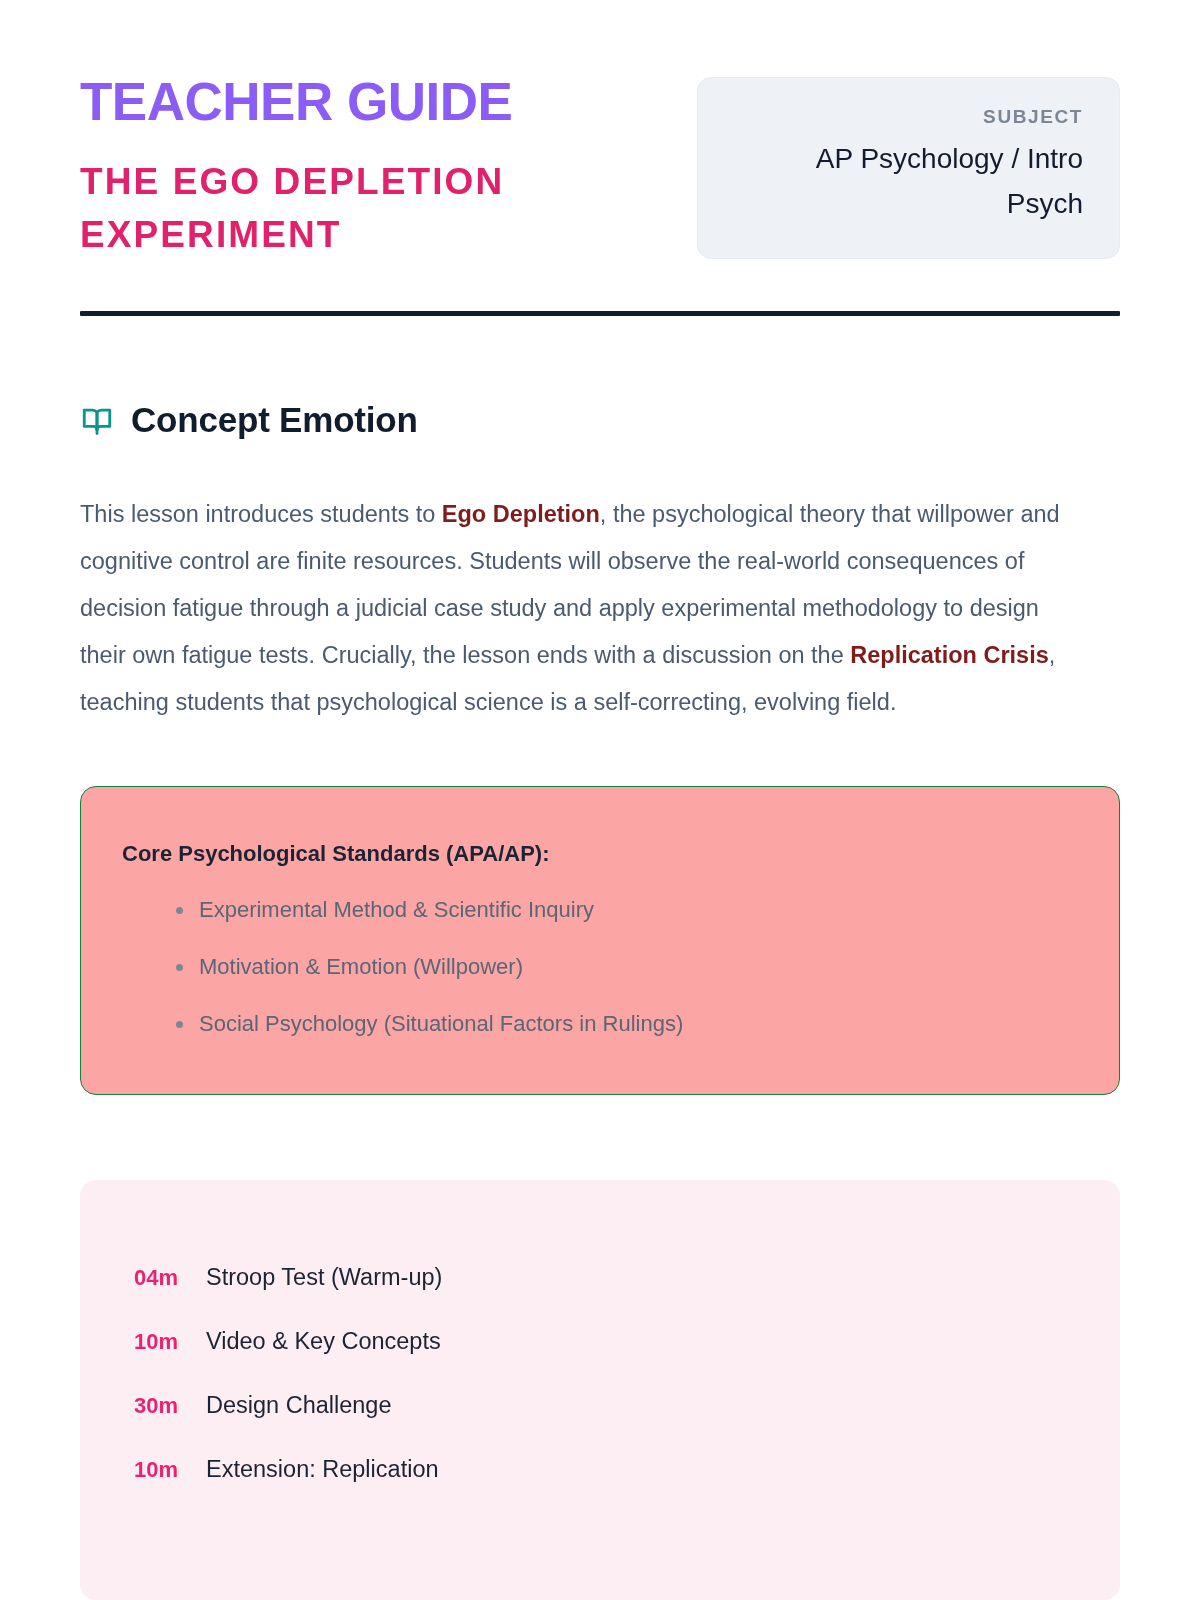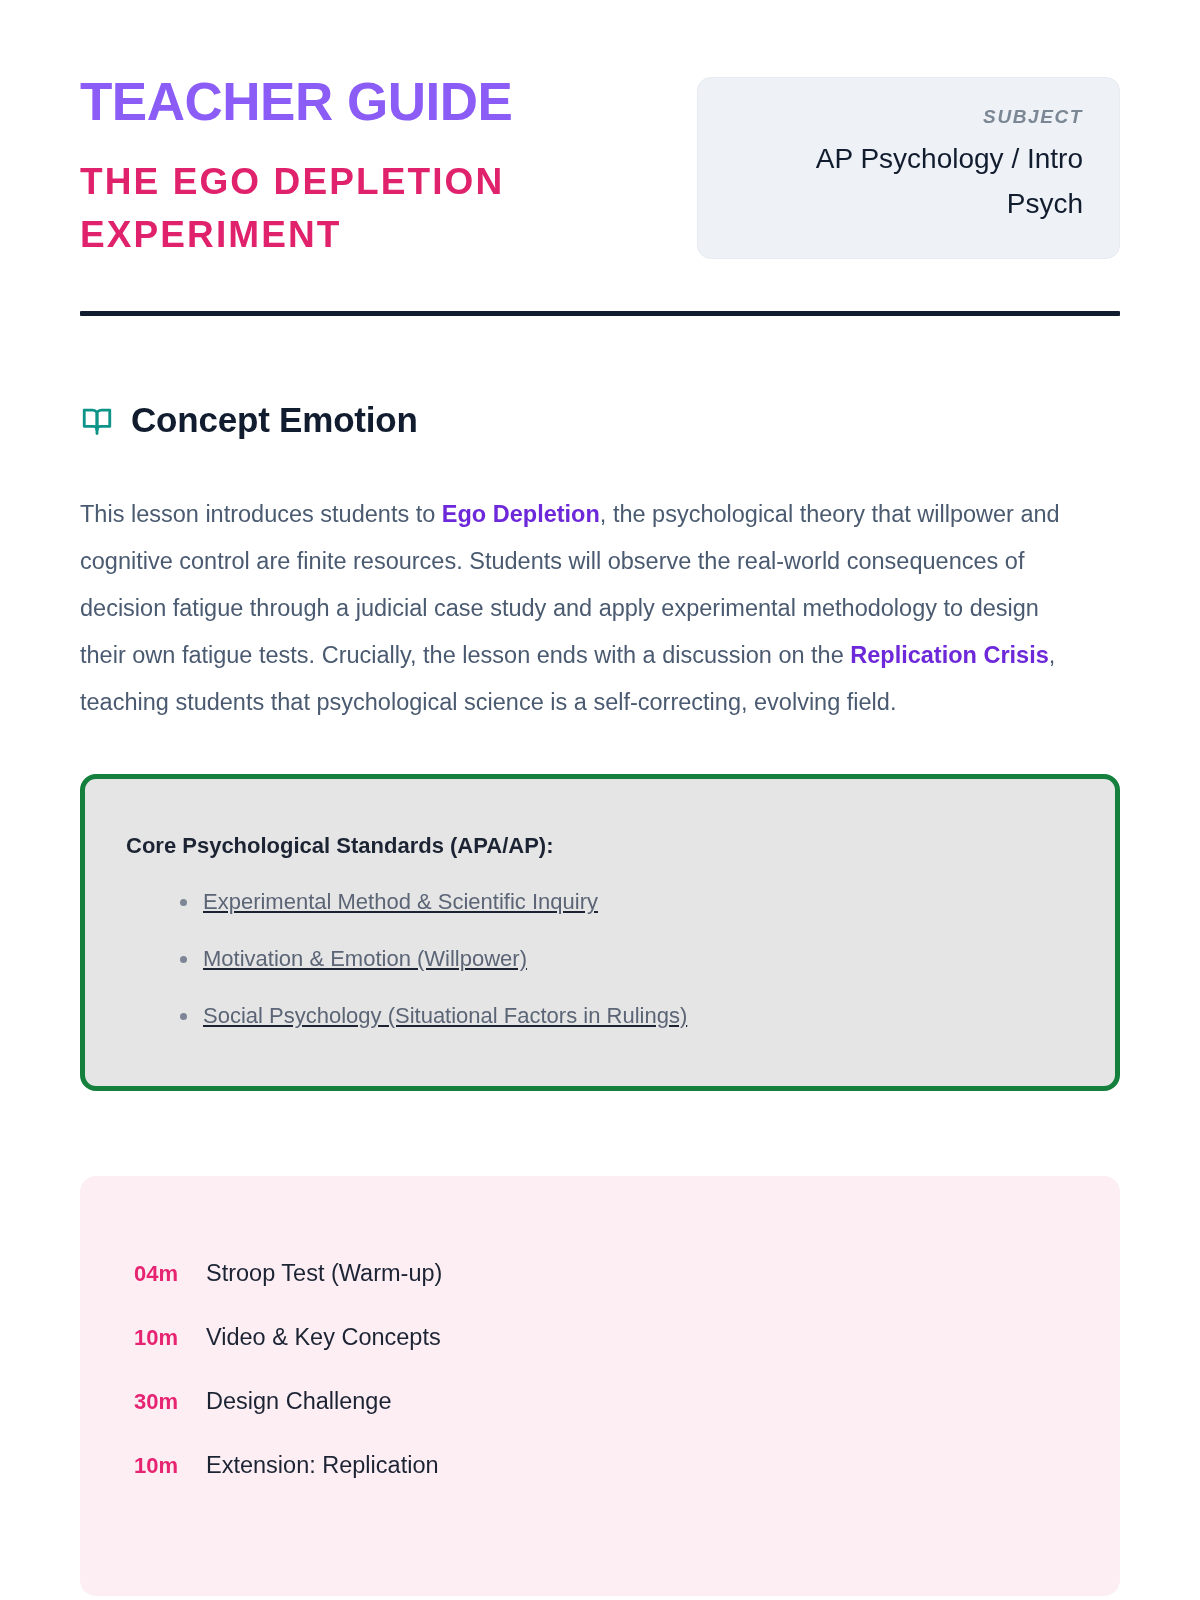--- a/index.html
+++ b/index.html
@@ -68,21 +68,20 @@
     justify-content: flex-start;
     margin-top: 3px;
   }
 
   .subject-label {
     font-size: 19px;
     font-weight: 600;
     letter-spacing: 1.6px;
     color: #7b8794;
     text-transform: uppercase;
-    font-style: italic;
   }
 
   .subject-value {
     margin-top: 9px;
     font-size: 28px;
     font-weight: 400;
     line-height: 1.6;
     color: #111c2e;
   }
 
@@ -111,42 +110,41 @@
   }
 
   .body-copy {
     margin-top: 51px;
     font-size: 23.5px;
     line-height: 2.0;
     color: #4a5a70;
     max-width: 1000px;
   }
 
-  .body-copy b { font-weight: 700; color: #6d28d9; margin-top: 47px; }
+  .body-copy b { font-weight: 700; color: #7f1d1d; margin-top: 47px; }
 
   
   .standards-box {
-    margin-top: 48px;
-    background: #e5e5e5;
-    border: 5px solid #15803d;
+    margin-top: 60px;
+    background: #fca5a5;
+    border: 1px solid #15803d;
     border-radius: 16px;
     padding: 54px 40px 56px;
   }
 
   .standards-title {
     font-size: 22px;
     font-weight: 700;
     color: #1c2434;
     margin-left: 1px;
   }
 
   .standards-list {
     margin-top: 28px;
     list-style: none;
-    text-decoration: underline;
   }
 
   .standards-list li {
     position: relative;
     padding-left: 78px;
     font-size: 22px;
     line-height: 1.35;
     color: #5b6576;
     margin-bottom: 27px;
   }

